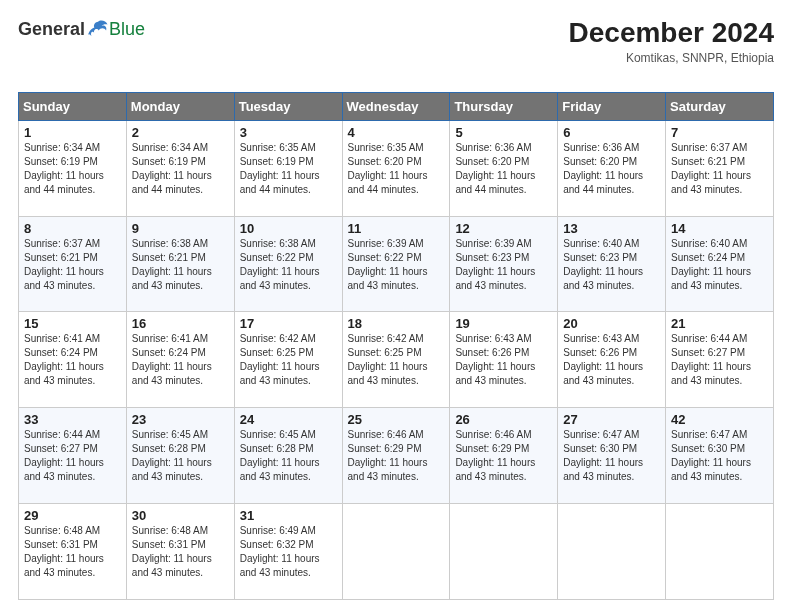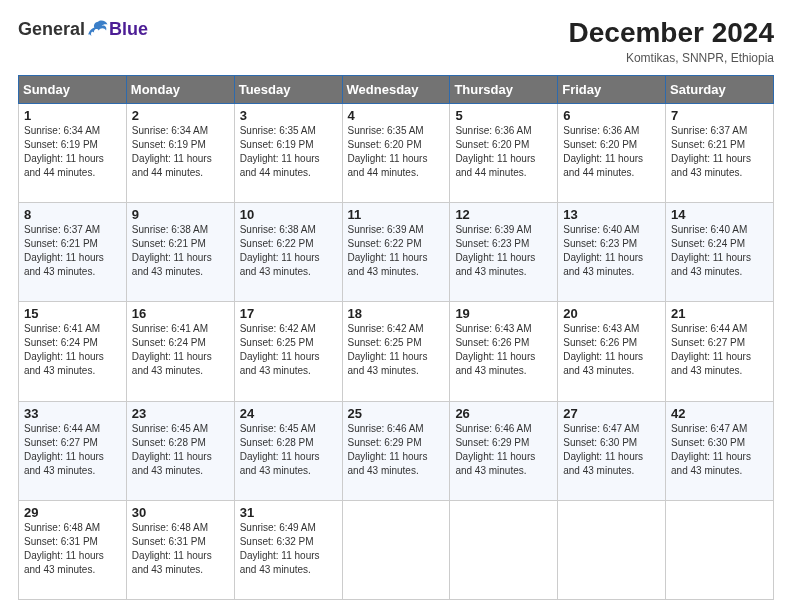--- a/index.html
+++ b/index.html
@@ -14,40 +14,40 @@
       width: 792px;
       height: 612px;
       padding: 18px 18px 12px 18px;
       display: flex;
       flex-direction: column;
     }
     .header {
       display: flex;
       justify-content: space-between;
       align-items: flex-start;
-      margin-bottom: 10px;
+      margin-bottom: 27px;
     }
     .logo {
       display: flex;
       flex-direction: column;
       align-items: flex-start;
     }
     .logo-text {
       display: flex;
       align-items: center;
     }
     .logo-general {
       font-size: 18px;
       font-weight: bold;
       color: #333;
     }
     .logo-blue {
       font-size: 18px;
-      font-weight: bold;
-      color: #4c1d95;
+      font-weight: normal;
+      color: #15803d;
     }
     .logo-bird {
       margin-left: 2px;
       width: 22px;
       height: 22px;
     }
     .header-right {
       text-align: right;
     }
     .month-title {

